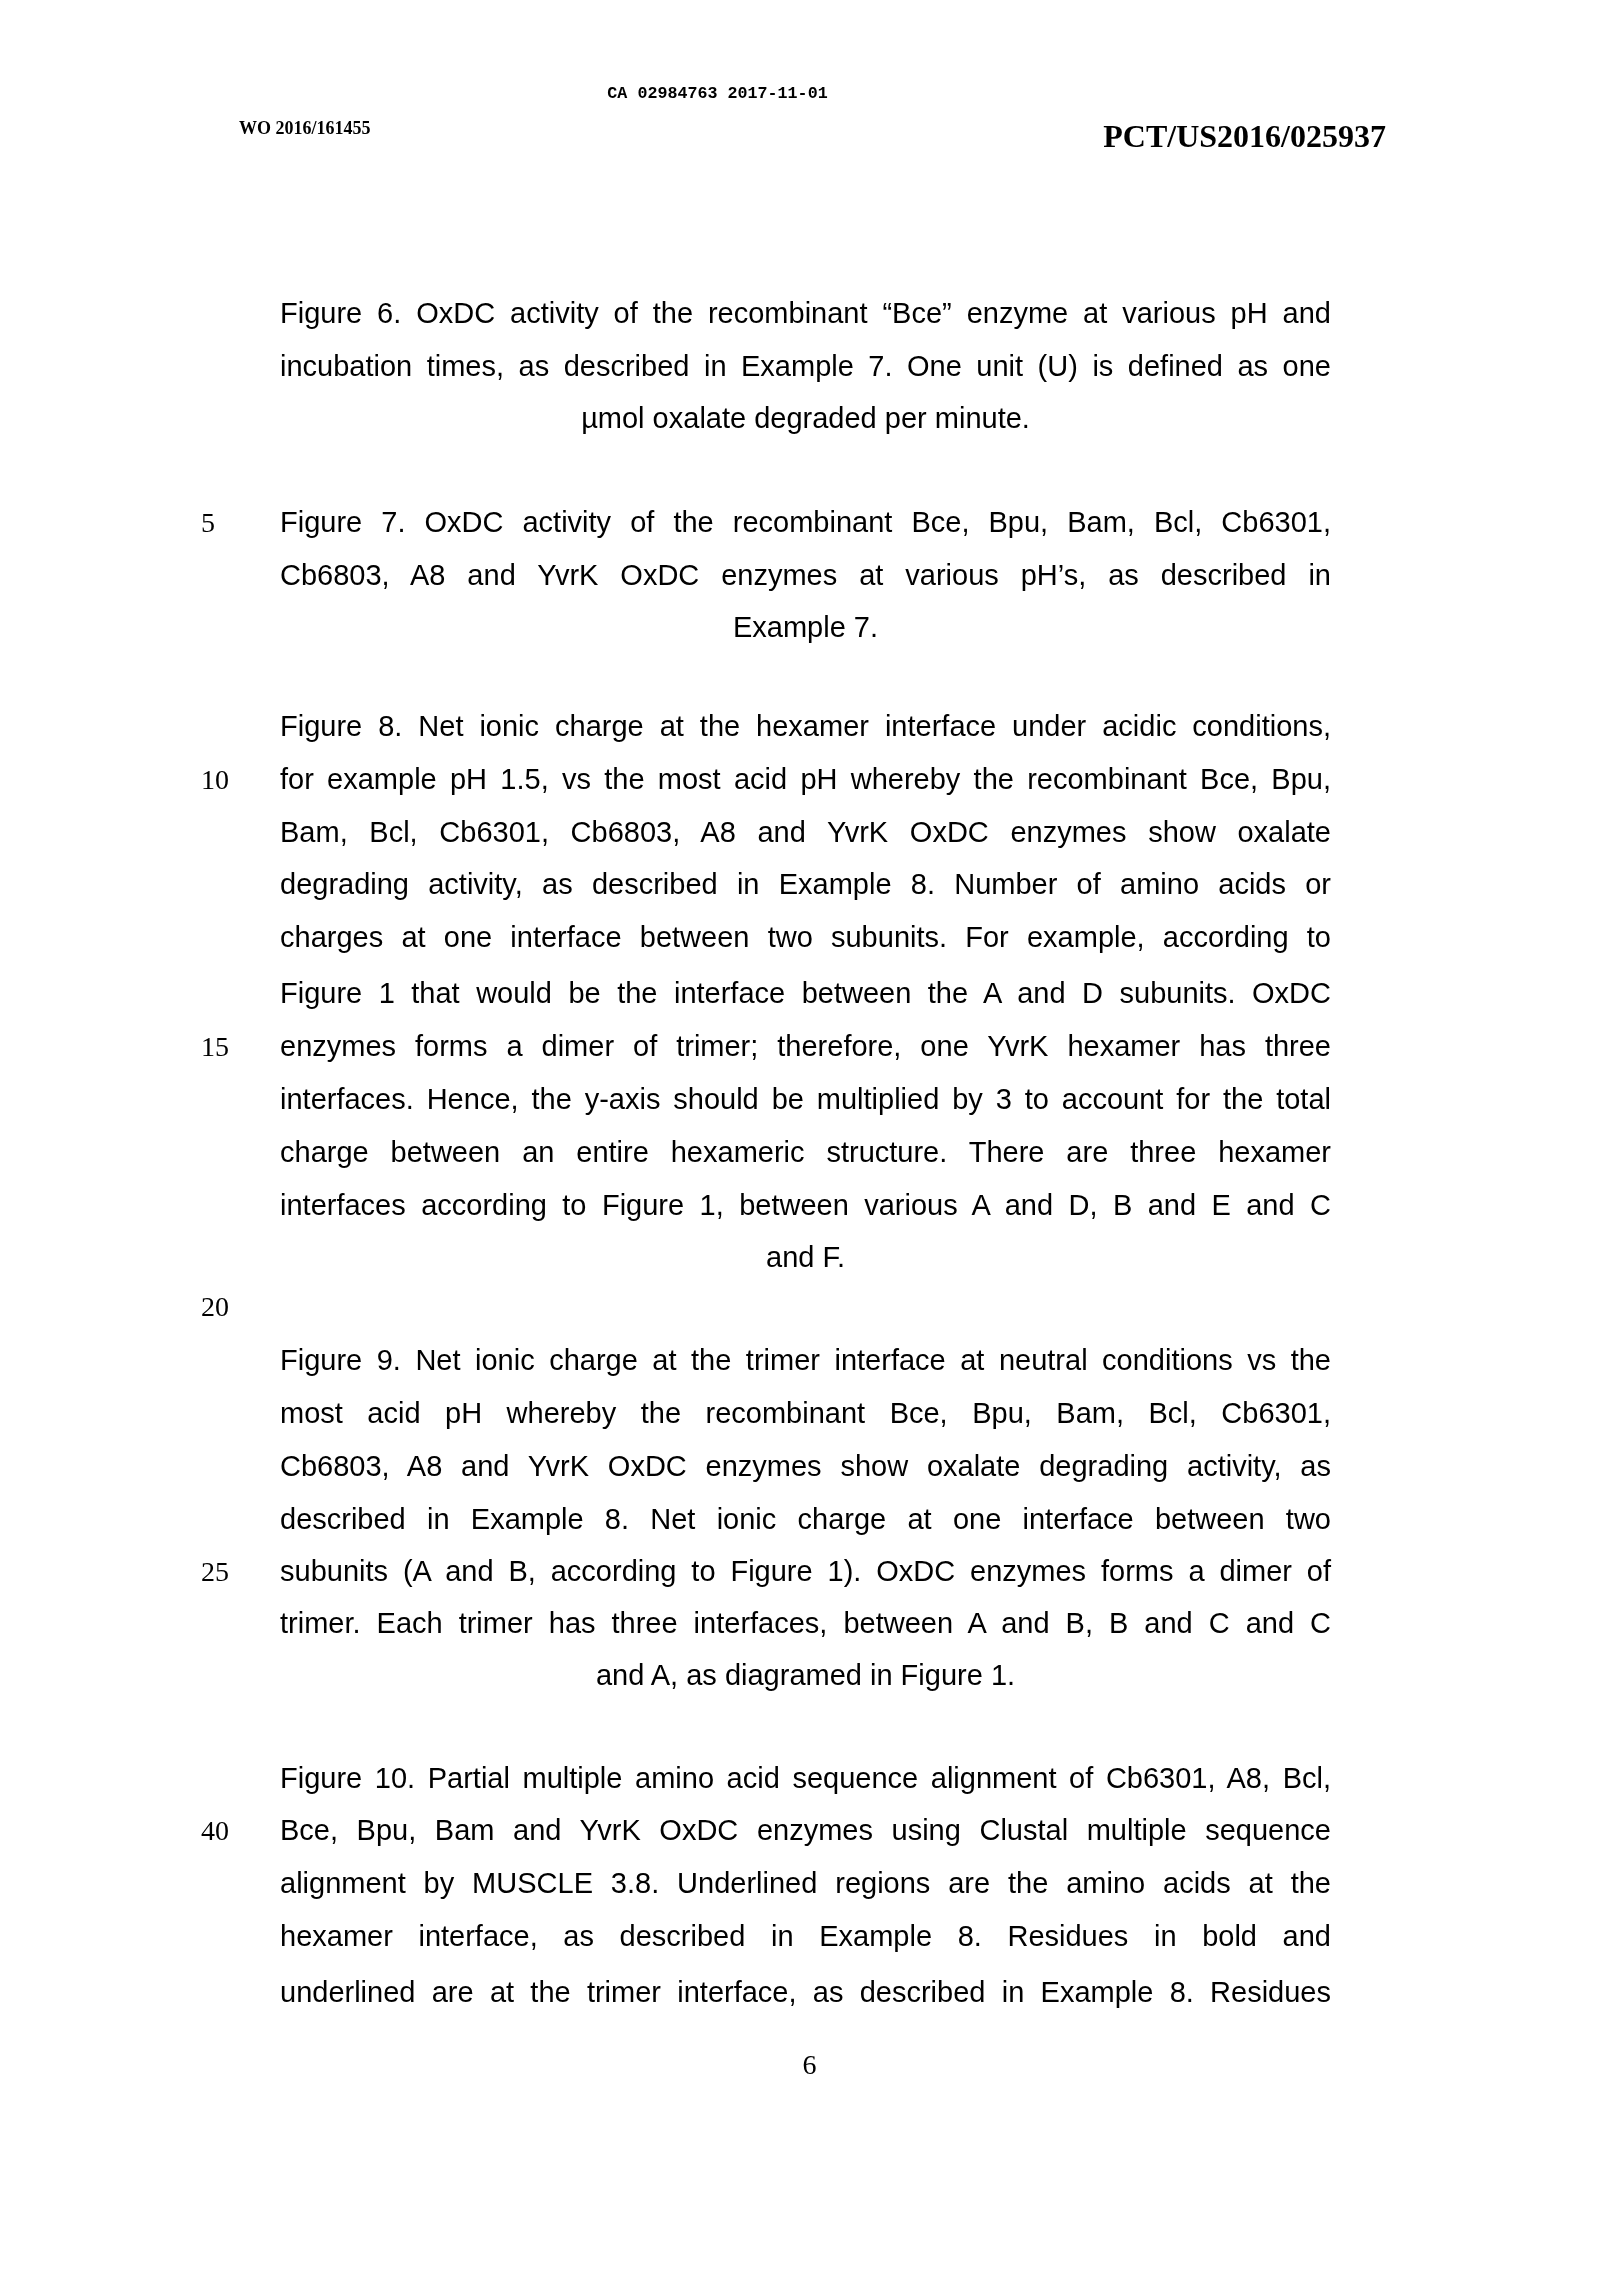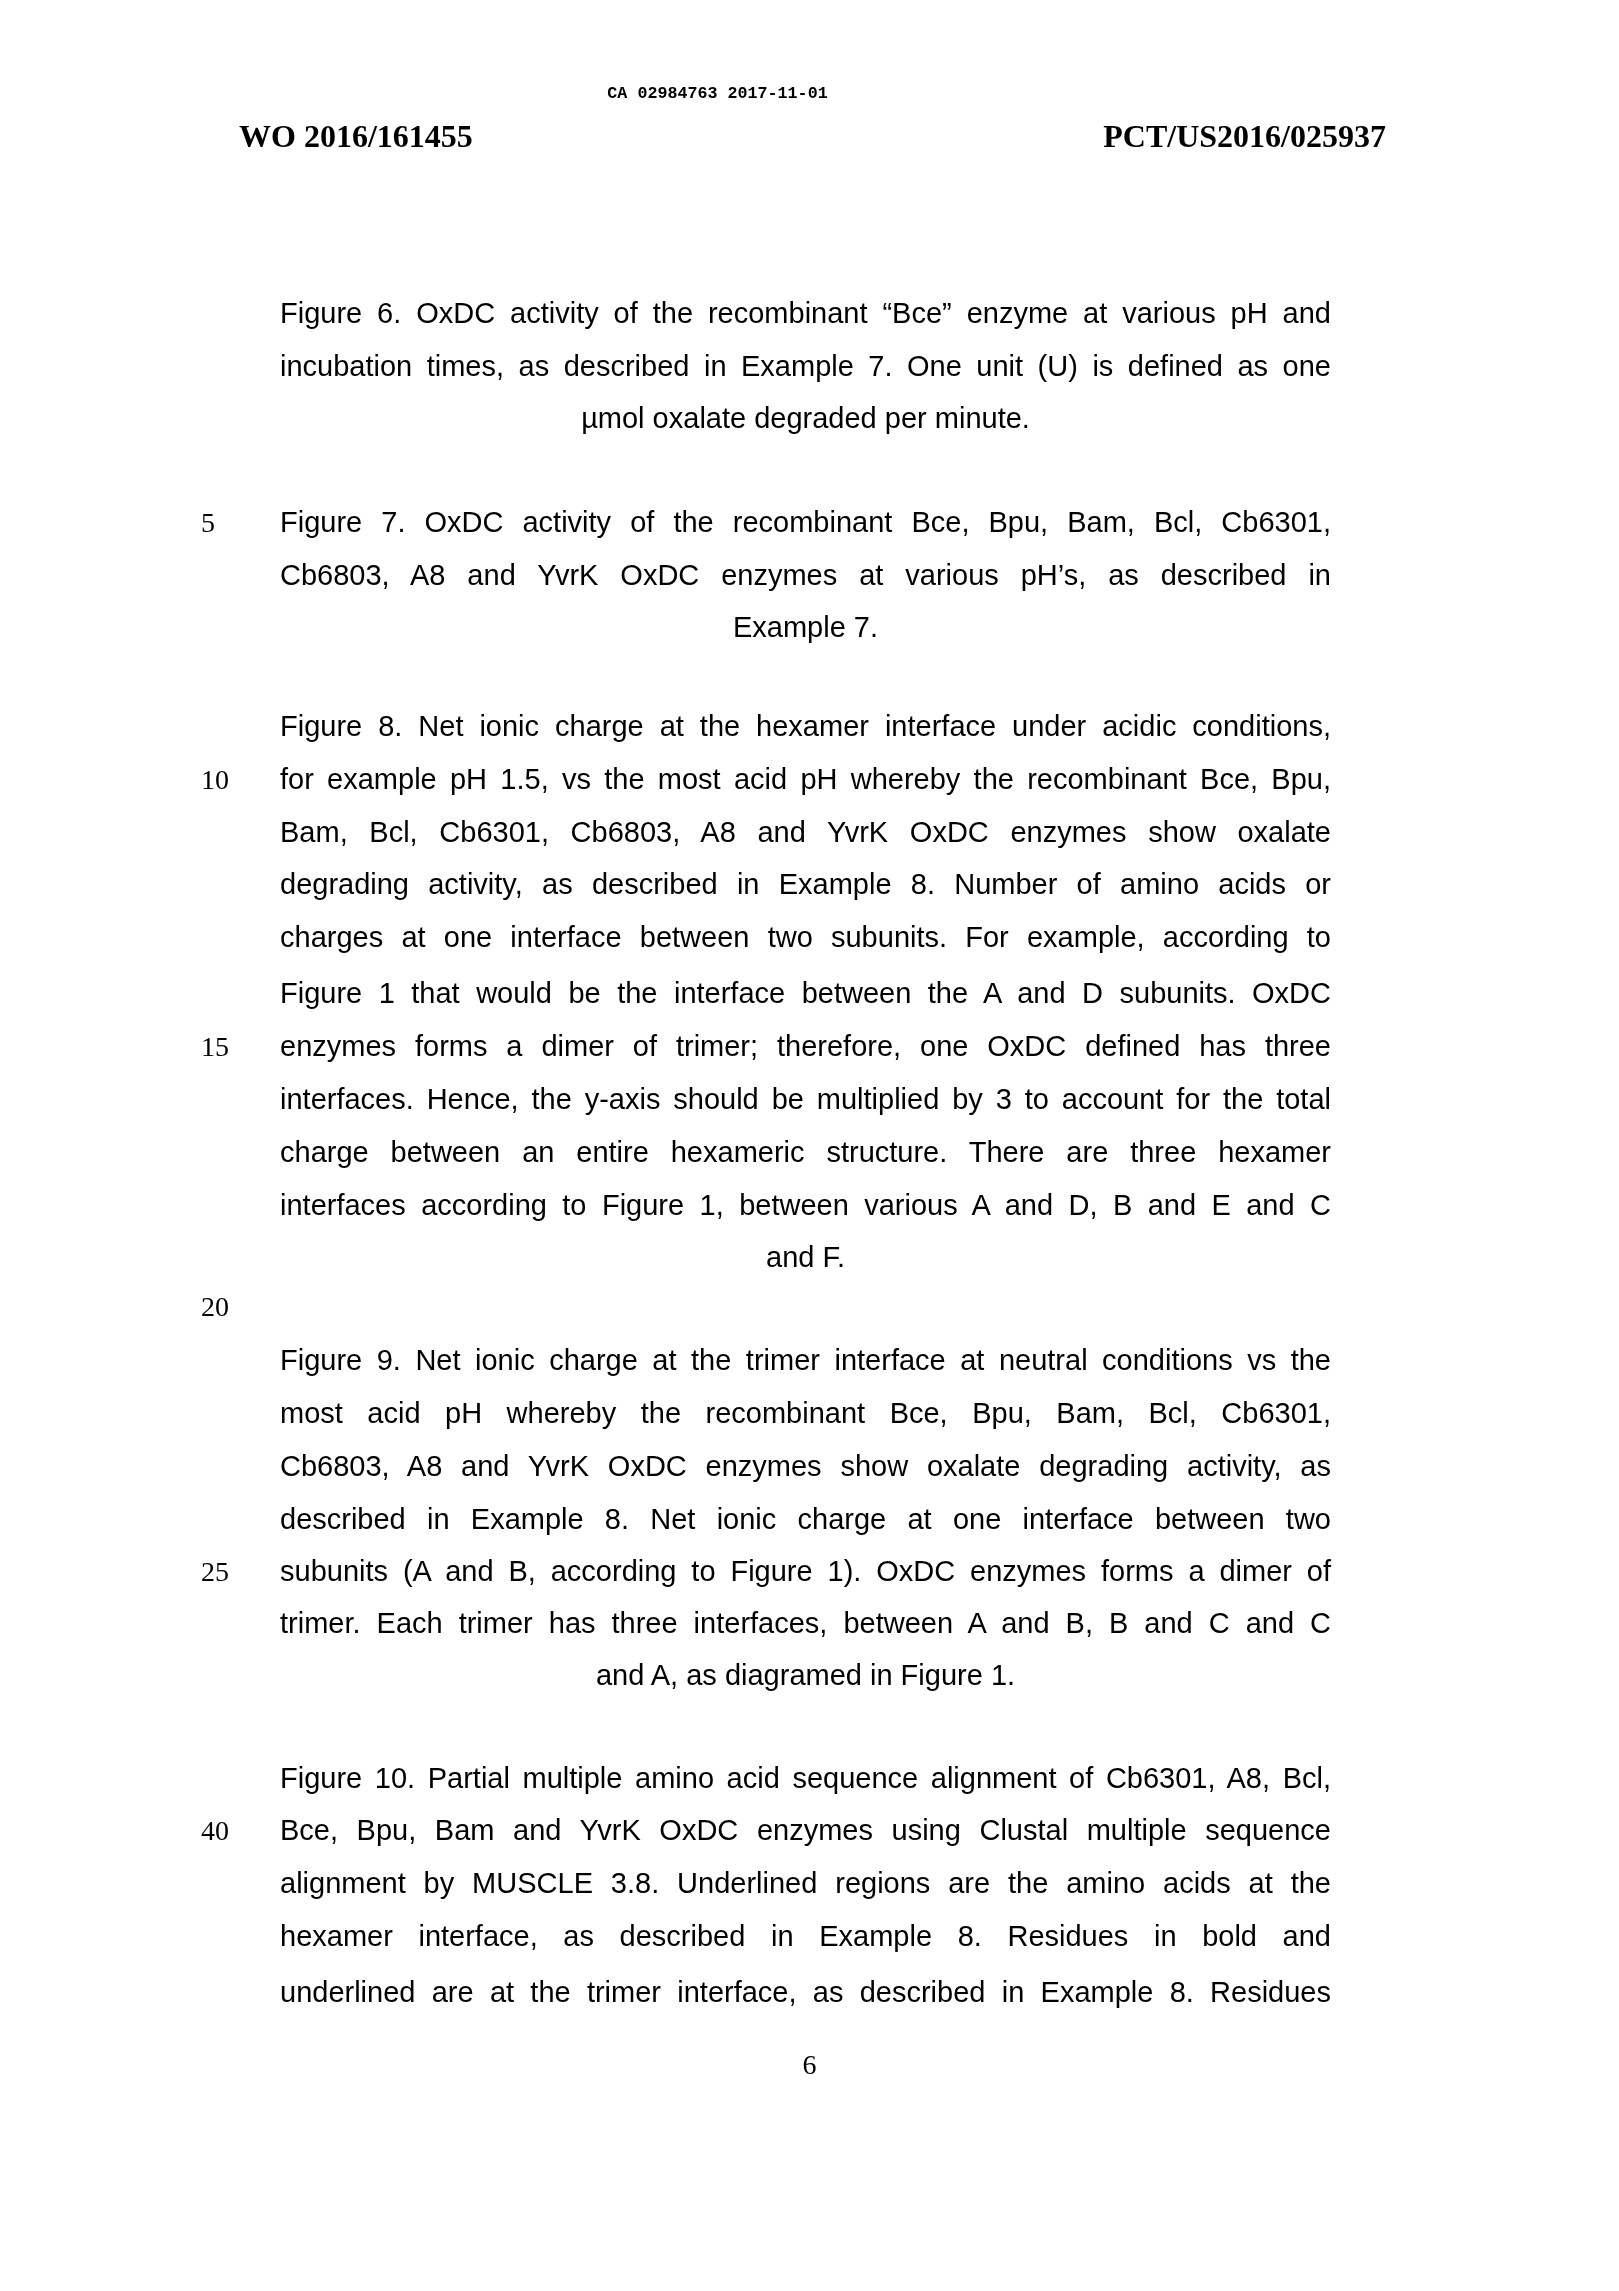--- a/index.html
+++ b/index.html
@@ -1,19 +1,19 @@
 <!DOCTYPE html>
 <html><head>
 <meta charset="utf-8">
 <style>
   html, body { margin: 0; padding: 0; background: #ffffff; }
   body { width: 1619px; height: 2292px; position: relative; overflow: hidden; color: #000; }
   .hdr { position: absolute; font-family: "Liberation Serif", serif; font-weight: bold; }
   #ca { top: 84px; left: 0; width: 1435px; text-align: center; font-size: 16.7px; font-family: "Liberation Mono", monospace; font-weight: bold; }
-  #wo { top: 118px; left: 239px; font-size: 32px; }
+  #wo { top: 118px; left: 239px; font-size: 18px; }
   #pct { top: 118px; right: 233px; font-size: 32px; }
   .line { position: absolute; left: 280px; width: 1051px; font-family: "Liberation Sans", sans-serif; font-size: 29px; line-height: 35px; white-space: nowrap; text-align: center; }
   .j { text-align: justify; text-align-last: justify; }
   .ln { position: absolute; left: 201px; font-family: "Liberation Serif", serif; font-size: 28px; line-height: 35px; }
   #pageno { position: absolute; top: 2049px; left: 0; width: 1619px; text-align: center; font-family: "Liberation Serif", serif; font-size: 28px; }
 </style>
 </head>
 <body>
 
 <div id="ca" class="hdr">CA 02984763 2017-11-01</div>
@@ -39,21 +39,21 @@
   <div class="line" style="top:610px">Example 7.</div>
 </div>
 
 <div>
   <div class="line j" style="top:709px">Figure 8. Net ionic charge at the hexamer interface under acidic conditions,</div>
   <div class="line j" style="top:762px">for example pH 1.5, vs the most acid pH whereby the recombinant Bce, Bpu,</div>
   <div class="line j" style="top:815px">Bam, Bcl, Cb6301, Cb6803, A8 and YvrK OxDC enzymes show oxalate</div>
   <div class="line j" style="top:867px">degrading activity, as described in Example 8.   Number of amino acids or</div>
   <div class="line j" style="top:920px">charges at one interface between two subunits. For example, according to</div>
   <div class="line j" style="top:976px">Figure 1 that would be the interface between the A and D subunits.  OxDC</div>
-  <div class="line j" style="top:1029px">enzymes forms a dimer of trimer; therefore, one OxDC defined has three</div>
+  <div class="line j" style="top:1029px">enzymes forms a dimer of trimer; therefore, one YvrK hexamer has three</div>
   <div class="line j" style="top:1082px">interfaces.  Hence, the y-axis should be multiplied by 3 to account for the total</div>
   <div class="line j" style="top:1135px">charge between an entire hexameric structure.  There are three hexamer</div>
   <div class="line j" style="top:1188px">interfaces according to Figure 1, between various A and D, B and E and C</div>
   <div class="line" style="top:1240px">and F.</div>
 </div>
 
 <div>
   <div class="line j" style="top:1343px">Figure 9. Net ionic charge at the trimer interface at neutral conditions vs the</div>
   <div class="line j" style="top:1396px">most acid pH whereby the recombinant Bce, Bpu, Bam, Bcl, Cb6301,</div>
   <div class="line j" style="top:1449px">Cb6803, A8 and YvrK OxDC enzymes show oxalate degrading activity, as</div>

